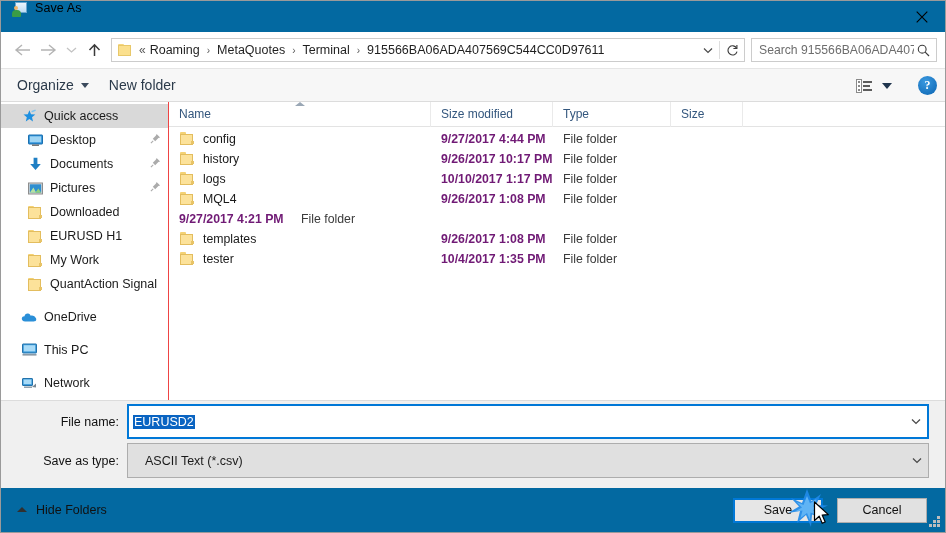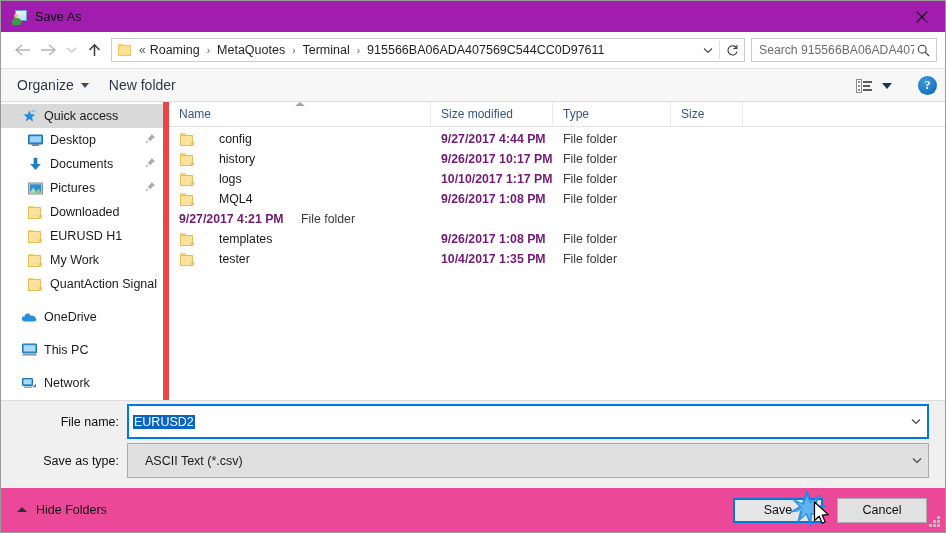--- a/index.html
+++ b/index.html
@@ -16,22 +16,22 @@
     position: relative;
     width: 946px; height: 533px;
     background: #f0f0f0;
     border: 1px solid #9a9a9a;
     display: flex; flex-direction: column;
   }
 
   
   .titlebar {
     height: 31px; flex: 0 0 31px;
-    background: #a21caf;
-    display: flex; align-items: center;
+    background: #0369a1;
+    display: flex; 
     position: relative;
   }
   .title-icon {
     width: 16px; height: 16px;
     margin-left: 10px; margin-right: 8px;
     position: relative; flex: 0 0 16px;
   }
   .title-icon .win {
     position: absolute; right: 0; top: 1px;
     width: 12px; height: 11px;
@@ -185,21 +185,21 @@
   .body-area {
     flex: 1 1 auto;
     display: flex;
     background: #ffffff;
     min-height: 0;
     border-bottom: 1px solid #dcdcdc;
   }
   .sidebar {
     width: 168px; flex: 0 0 168px;
     background: #ffffff;
-    border-right: 6px solid #ef4444;
+    border-right: 1px solid #ef4444;
     padding-top: 2px;
     overflow: hidden;
   }
   .side-item {
     height: 24px;
     display: flex; align-items: center;
     font-size: 12.5px; color: #1a1a1a;
     padding-right: 6px;
     position: relative;
   }
@@ -270,21 +270,21 @@
     height: 20px;
     display: flex; align-items: center;
     font-size: 12.3px; color: #1a1a1a;
   }
   .cell {
     padding-left: 10px;
     white-space: nowrap; overflow: hidden;
   }
   .cell.name {
     flex: 0 0 262px;
-    display: flex; align-items: flex-end; padding-left: 11px; gap: 16px;
+    display: flex; align-items: flex-start; padding-left: 11px;
   }
   .cell.name .fname { margin-left: 8px; }
   .cell.date { flex: 0 0 122px; color: #701a75; font-weight: bold; }
   .cell.type { flex: 0 0 118px; color: #3b3b3b; }
   .cell.size { flex: 0 0 72px; color: #3b3b3b; }
 
   
   .form {
     flex: 0 0 62px;
     background: #f0f0f0;
@@ -316,21 +316,21 @@
   }
   .combo-caret {
     position: absolute; right: 0; top: 0; bottom: 0;
     width: 22px;
     display: flex; align-items: center; justify-content: center;
   }
 
   
   .footer {
     flex: 0 0 44px;
-    background: #ec4899;
+    background: #0369a1;
     display: flex; align-items: center;
     padding: 0 16px 1px 10px;
     position: relative;
   }
   .hide-folders {
     display: flex; align-items: center;
     font-size: 12.5px; color: #111;
   }
   .hide-caret {
     width: 0; height: 0; margin-right: 9px; margin-left: 6px;

